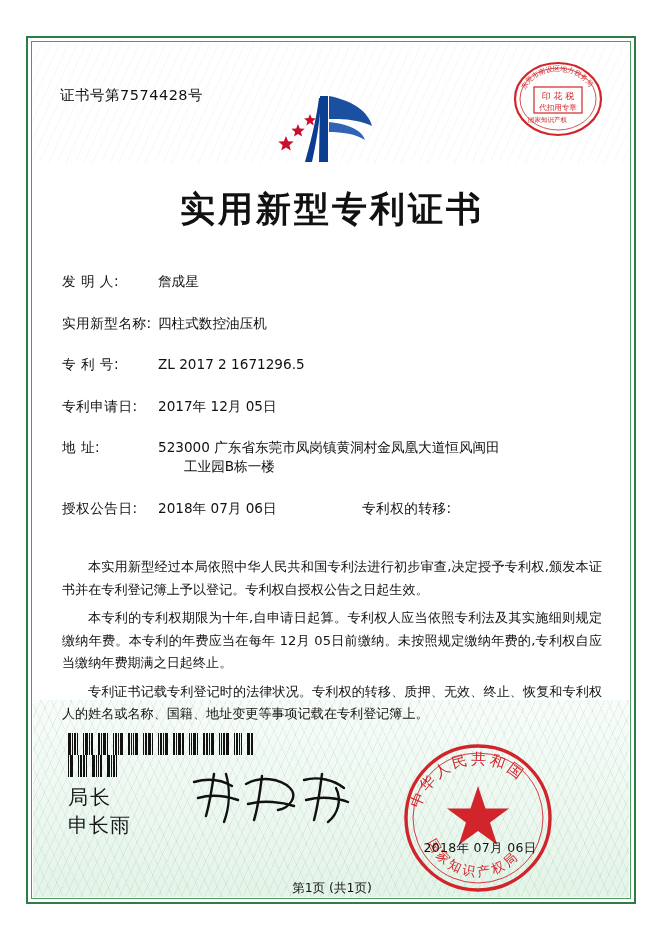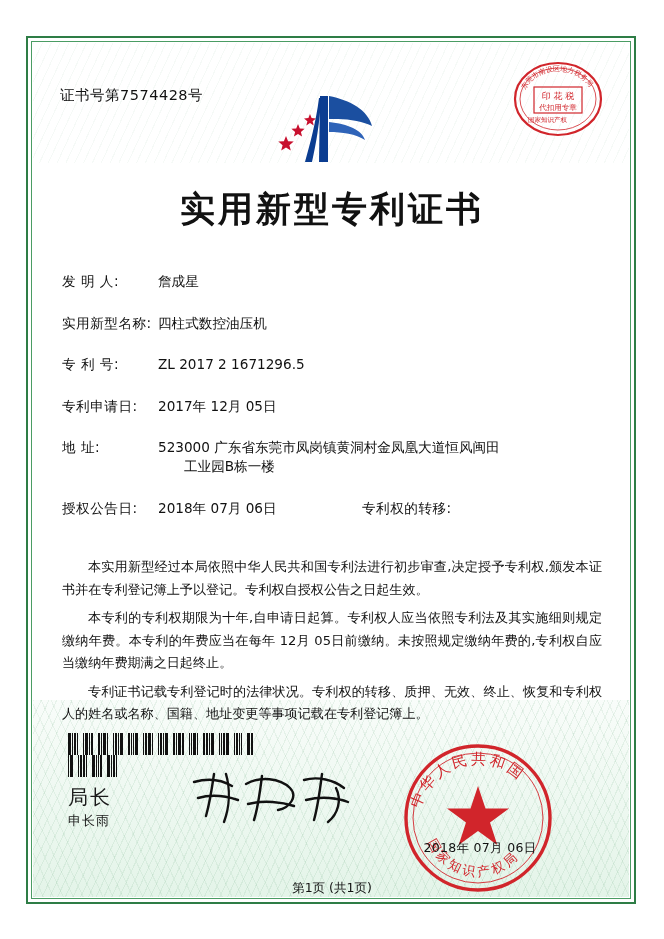--- a/index.html
+++ b/index.html
@@ -168,21 +168,21 @@
     position: absolute;
     left: 68px; top: 784px;
     font-family: "DejaVu Sans", sans-serif;
     font-size: 20px;
     letter-spacing: 2px;
   }
   .sig-name {
     position: absolute;
     left: 68px; top: 812px;
     font-family: "DejaVu Sans", sans-serif;
-    font-size: 13px;
+    font-size: 20px;
     letter-spacing: 1px;
   }
   .handwriting {
     position: absolute;
     left: 186px; top: 768px;
     width: 170px; height: 62px;
   }
 
   
   .official-seal {

